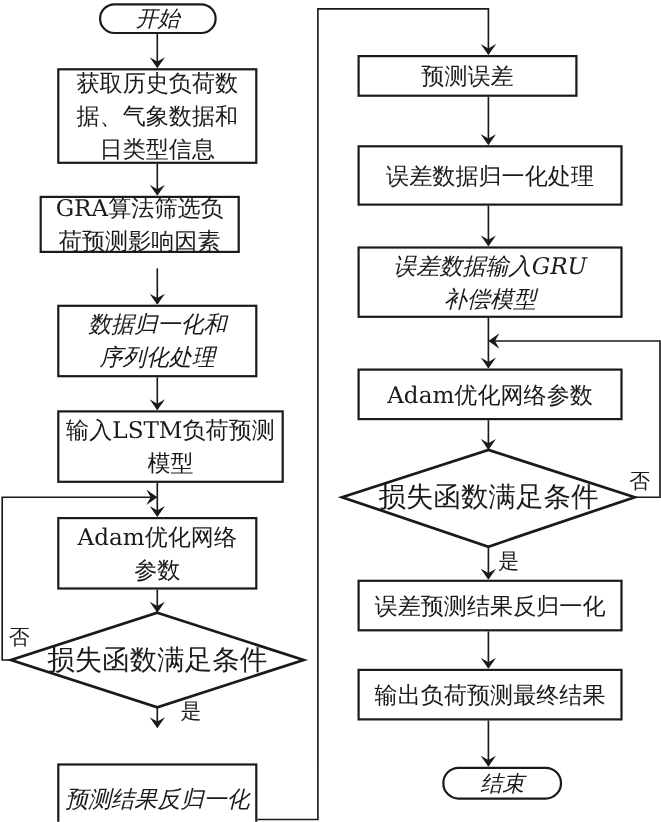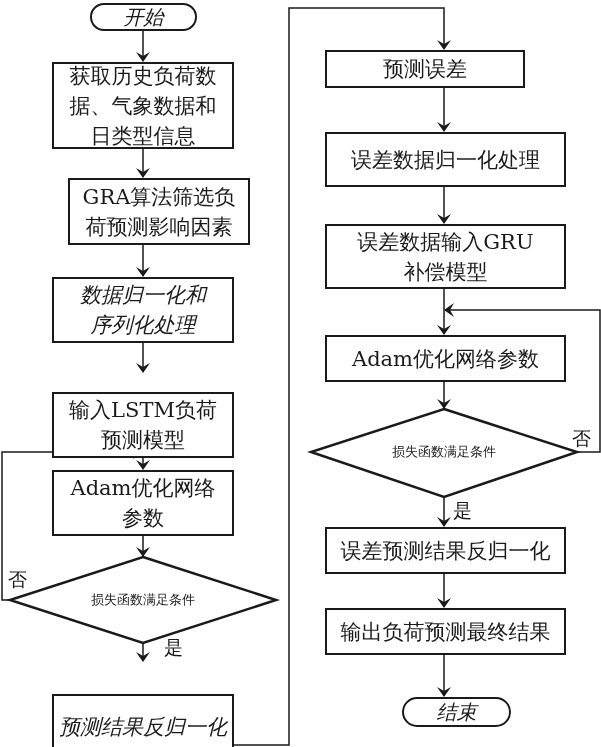--- a/index.html
+++ b/index.html
@@ -3,21 +3,21 @@
 <meta charset="utf-8">
 <style>
   html, body { margin: 0; padding: 0; background: #ffffff; }
   body { width: 601px; height: 747px; position: relative; overflow: hidden;
          font-family: "DejaVu Serif", "Liberation Serif", serif; color: #1a1a1a; }
   svg.lines { position: absolute; left: 0; top: 0; }
   .node { position: absolute; box-sizing: border-box; border: 2.5px solid #1a1a1a;
           background: #fff; display: flex; align-items: center; justify-content: center;
           text-align: center; font-size: 21px; line-height: 30px; padding: 0 6px; }
   .term { border-radius: 16px; font-size: 20px; line-height: 22px; font-style: italic; }
-  .dlabel { position: absolute; font-size: 13px; line-height: 22px; text-align: center;
+  .dlabel { position: absolute; font-size: 25px; line-height: 22px; text-align: right;
             white-space: nowrap; }
   .branch { position: absolute; font-size: 19px; line-height: 20px; }
 </style>
 </head>
 <body>
 
 <svg class="lines" width="601" height="747">
   <defs>
     <marker id="arr" markerWidth="10" markerHeight="14" refX="9" refY="7" orient="auto" markerUnits="userSpaceOnUse">
       <path d="M0,0 L10,7 L0,14 L4,7 Z" fill="#1a1a1a"></path>
@@ -50,46 +50,46 @@
     <polygon points="444,409 577,452 444,497 311,452"></polygon>
   </g>
 </svg>
 
 <div class="node term" style="left:90px;top:3px;width:107px;height:28px;">
   <span>开始</span>
 </div>
 <div class="node" style="left:52px;top:62px;width:182px;height:87px;">
   <span>获取历史负荷数据、气象数据和日类型信息</span>
 </div>
-<div class="node" style="left:68px;top:178px;width:182px;height:67px;">
+<div class="node" style="left:36px;top:178px;width:182px;height:52px;">
   <span>GRA算法筛选负荷预测影响因素</span>
 </div>
 <div class="node" style="left:52px;top:277px;width:182px;height:66px;padding:0 18px;font-style:italic;">
   <span>数据归一化和序列化处理</span>
 </div>
-<div class="node" style="left:52px;top:392px;width:182px;height:66px;">
+<div class="node" style="left:52px;top:373px;width:206px;height:66px;">
   <span>输入LSTM负荷预测模型</span>
 </div>
 <div class="node" style="left:52px;top:470px;width:182px;height:66px;padding:0 14px;">
   <span>Adam优化网络参数</span>
 </div>
 <div class="dlabel" style="left:43px;top:589px;width:200px;">损失函数满足条件</div>
 <div class="branch" style="left:8px;top:569px;">否</div>
 <div class="branch" style="left:164px;top:637px;">是</div>
 <div class="node" style="left:52px;top:694px;width:182px;height:66px;padding:0 4px;font-style:italic;">
   <span>预测结果反归一化</span>
 </div>
 
 <div class="node" style="left:325px;top:50px;width:200px;height:38px;">
   <span>预测误差</span>
 </div>
 <div class="node" style="left:325px;top:132px;width:241px;height:55px;">
   <span>误差数据归一化处理</span>
 </div>
-<div class="node" style="left:325px;top:224px;width:241px;height:65px;padding:0 22px;">
+<div class="node" style="left:325px;top:224px;width:241px;height:65px;padding:0 22px;font-style:italic;">
   <span>误差数据输入GRU补偿模型</span>
 </div>
 <div class="node" style="left:325px;top:335px;width:241px;height:47px;">
   <span>Adam优化网络参数</span>
 </div>
 <div class="dlabel" style="left:344px;top:441px;width:200px;">损失函数满足条件</div>
 <div class="branch" style="left:572px;top:428px;">否</div>
 <div class="branch" style="left:453px;top:500px;">是</div>
 <div class="node" style="left:325px;top:527px;width:241px;height:47px;">
   <span>误差预测结果反归一化</span>

